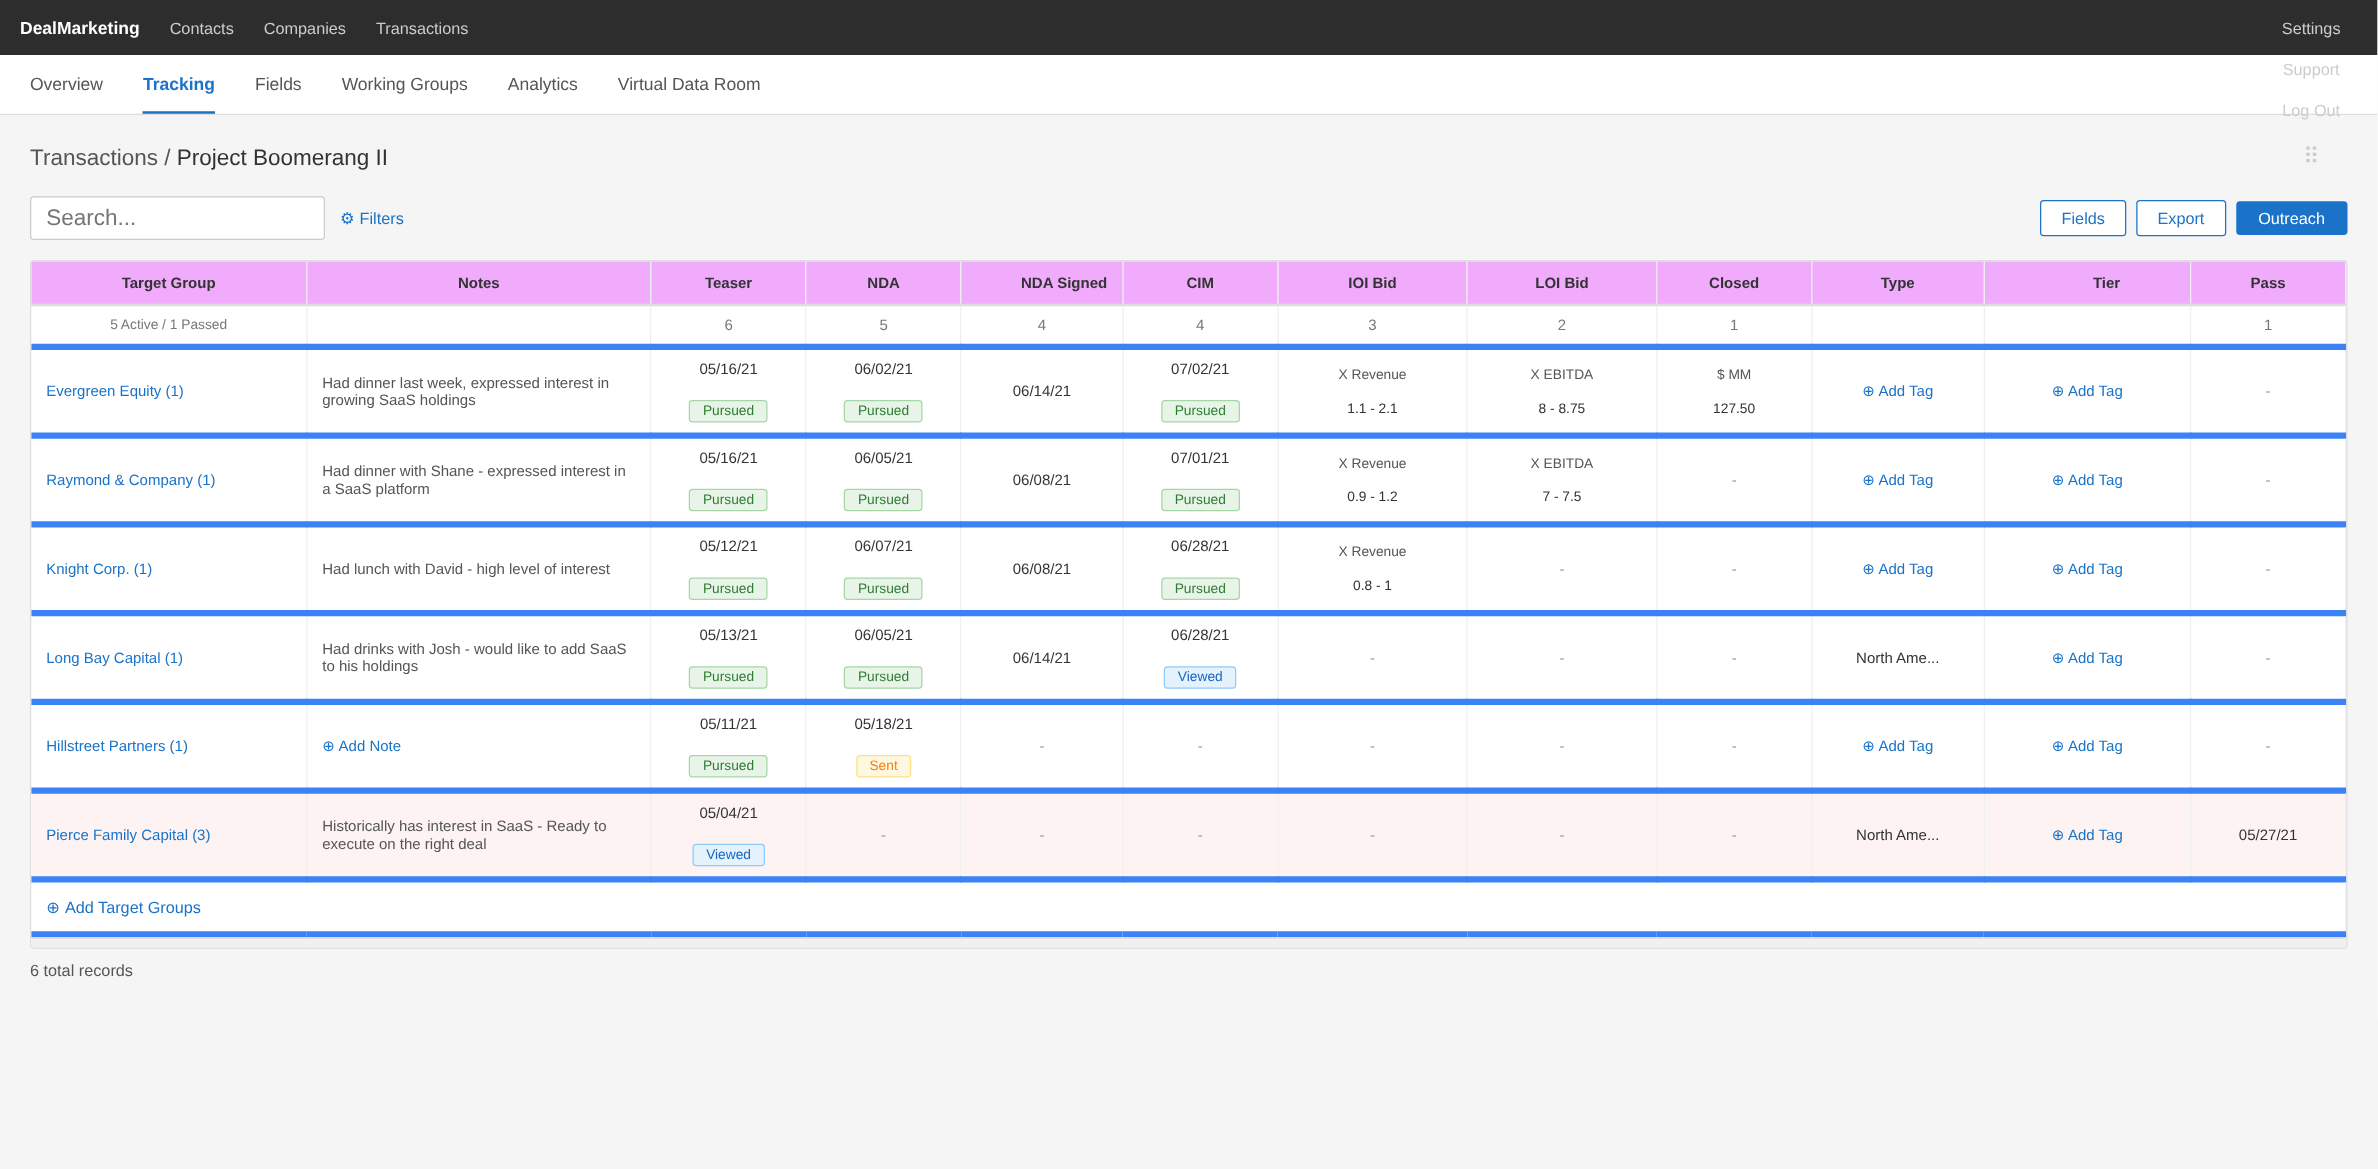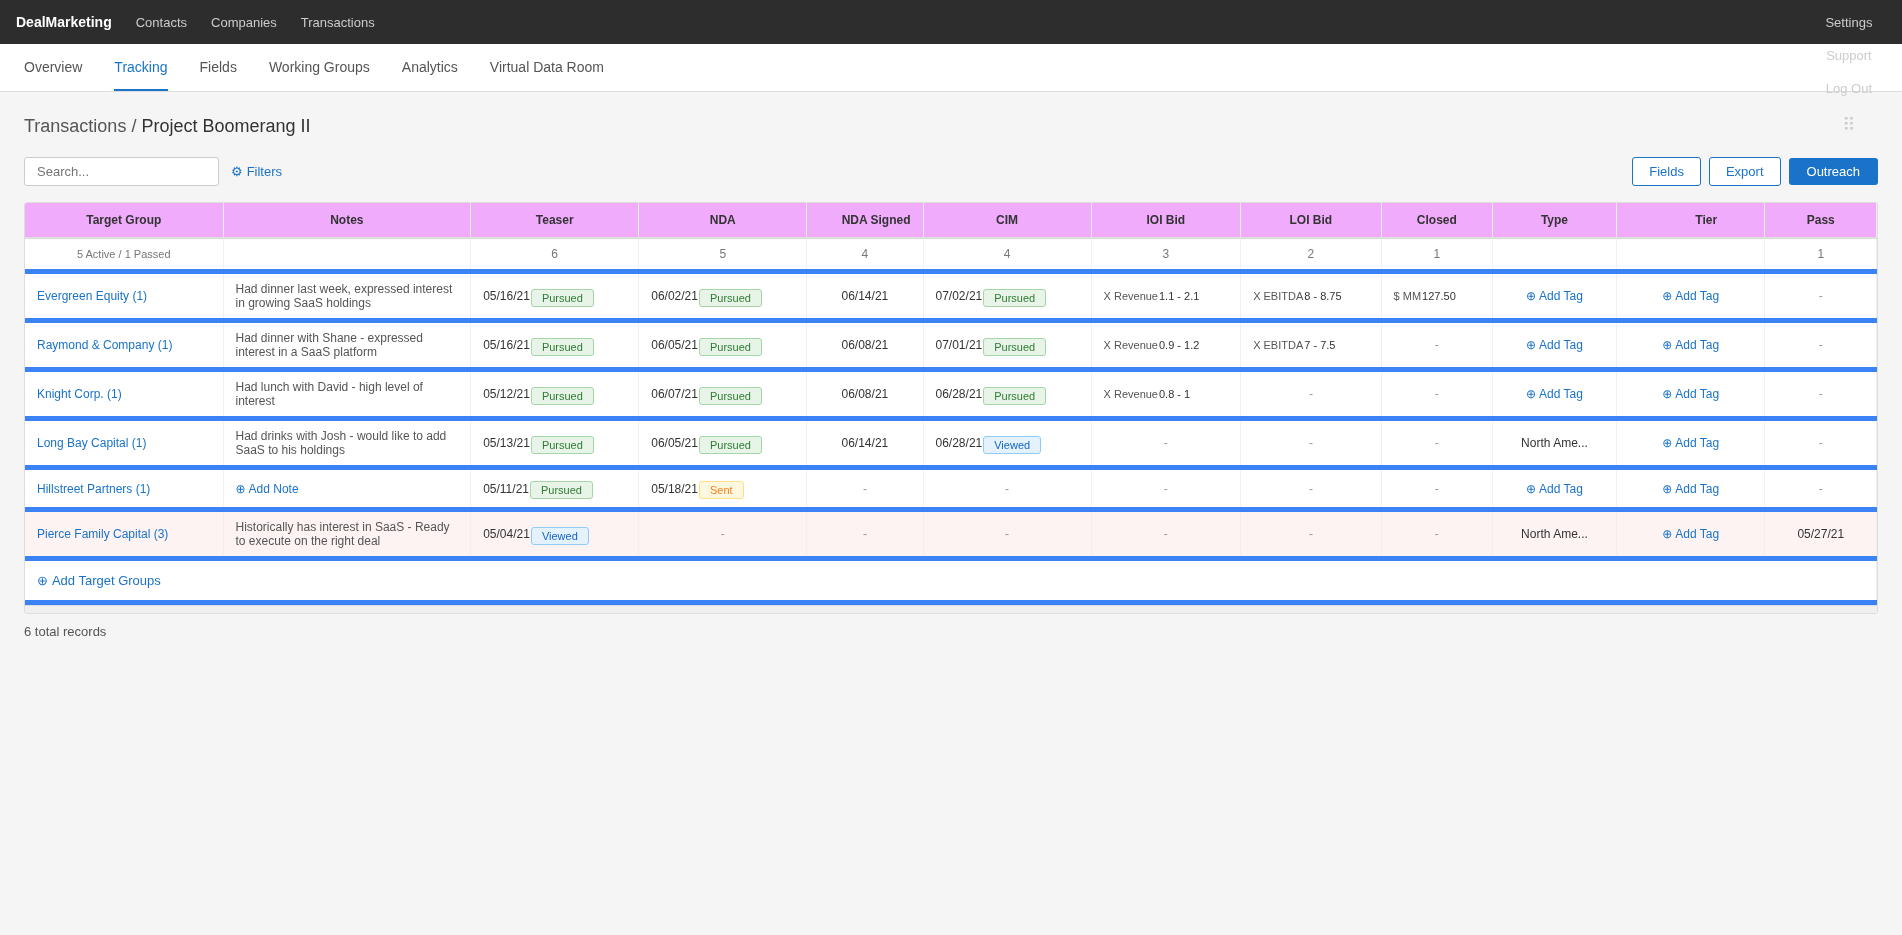--- a/index.html
+++ b/index.html
@@ -26,39 +26,39 @@
     .sub-nav {
       background: #fff;
       border-bottom: 1px solid #ddd;
       display: flex;
       align-items: center;
       padding: 0 24px;
       height: 48px;
       gap: 32px;
     }
     .sub-nav-item { font-size: 14px; color: #555; cursor: pointer; padding: 14px 0; border-bottom: 2px solid transparent; }
-    .sub-nav-item.active { color: #1a73c8; border-bottom: 2px solid #1a73c8; font-weight: 400; }
+    .sub-nav-item.active { color: #1a73c8; border-bottom: 2px solid #1a73c8; font-weight: 700; }
 
     
     .page-content { padding: 24px 24px 16px 24px; background: #f5f5f5; min-height: calc(935px - 44px - 48px); }
 
     
     .breadcrumb { font-size: 18px; color: #555; margin-bottom: 20px; }
     .breadcrumb a { color: #555; text-decoration: none; }
     .breadcrumb .current { color: #333; font-weight: 400; margin-top: 46px; }
 
     
     .toolbar { display: flex; align-items: center; justify-content: space-between; margin-bottom: 16px; }
     .toolbar-left { display: flex; align-items: center; gap: 12px; }
     .search-input {
       border: 1px solid #ccc;
       border-radius: 3px;
       padding: 6px 12px;
-      font-size: 13px;
-      width: 195px;
+      font-size: 18px;
+      width: 236px;
       outline: none;
       color: #999;
     }
     .filter-btn {
       background: none;
       border: none;
       color: #1a73c8;
       font-size: 13px;
       cursor: pointer;
       display: flex;
@@ -150,21 +150,21 @@
     .add-target-btn {
       color: #1a73c8;
       cursor: pointer;
       font-size: 13px;
       display: flex;
       align-items: center;
       gap: 4px;
       padding: 8px 12px;
     }
 
-    .cell-stack { display: flex; flex-direction: row; align-items: center; gap: 1px; }
+    .cell-stack { display: flex; flex-direction: column; align-items: center; gap: 15px; }
 
     .tag-range { font-size: 11px; color: #333; }
     .tag-label { font-size: 11px; color: #555; }
 
     .total-records { margin-top: 10px; font-size: 13px; color: #555; }
 
     .dash { color: #999; }
 
     .scrollbar-hint {
       height: 8px;

